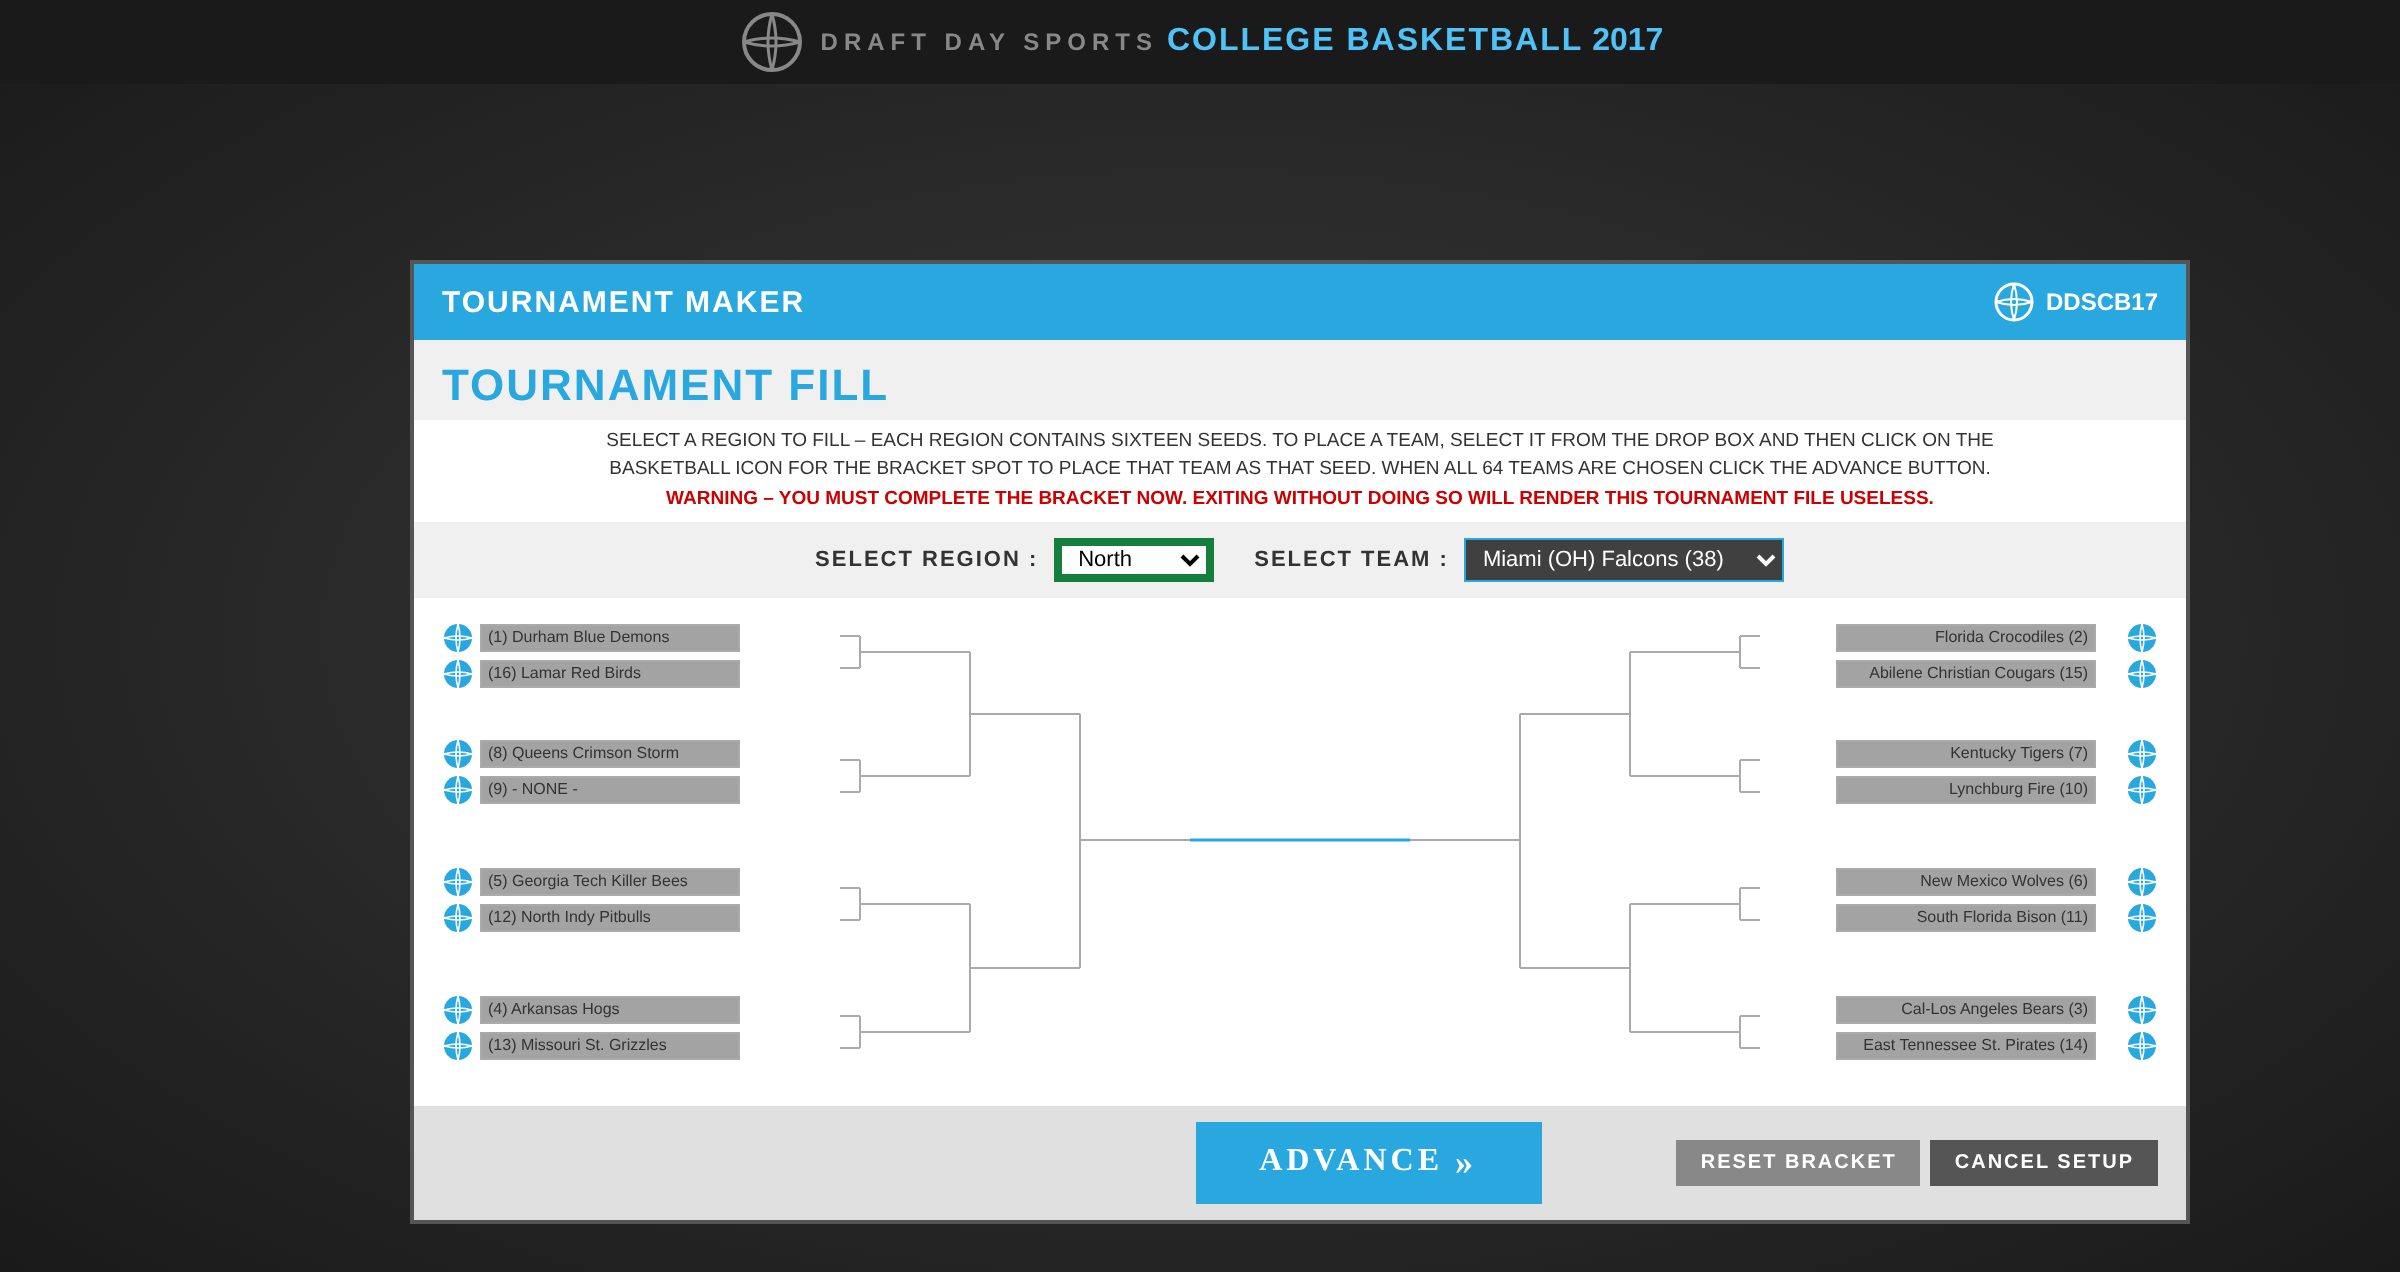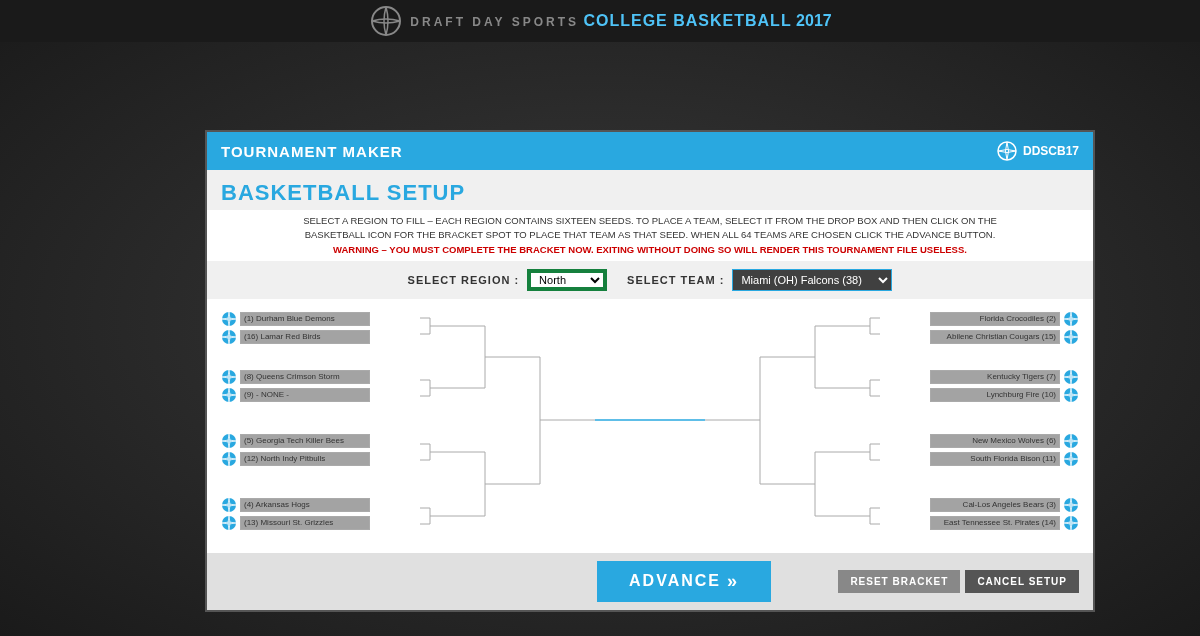--- a/index.html
+++ b/index.html
@@ -206,20 +206,21 @@
       border: none;
       padding: 10px 32px;
       font-size: 16px;
       font-weight: bold;
       letter-spacing: 2px;
       cursor: pointer;
       display: flex;
       align-items: center;
       gap: 6px;
       margin: 0 auto;
+      font-family: Liberation Serif, serif;
     }
 
     .advance-chevrons {
       font-size: 18px;
       color: white;
     }
 
     .reset-btn {
       background: #888;
       color: white;
@@ -238,21 +239,21 @@
       padding: 6px 12px;
       font-size: 10px;
       font-weight: bold;
       letter-spacing: 1px;
       cursor: pointer;
     }
 
     .right-team-entry {
       display: flex;
       align-items: center;
-      gap: 3px;
+      gap: 15px;
       margin-bottom: 2px;
       justify-content: flex-end;
     }
 
     .footer-center {
       flex: 1;
       display: flex;
       justify-content: center;
     }
 
@@ -294,21 +295,21 @@
         <path d="M11 2 Q8 11 11 20" stroke="white" stroke-width="1" fill="none"></path>
         <path d="M2 11 Q11 8 20 11" stroke="white" stroke-width="1" fill="none"></path>
         <path d="M2 11 Q11 14 20 11" stroke="white" stroke-width="1" fill="none"></path>
       </svg>
       <span style="font-size:12px;font-weight:bold;color:white;">DDSCB17</span>
     </div>
   </div>
 
   <div class="modal-body">
 
-    <div class="section-title">BASKETBALL SETUP</div>
+    <div class="section-title">TOURNAMENT FILL</div>
 
     <div class="instructions">
       <span>SELECT A REGION TO FILL – EACH REGION CONTAINS SIXTEEN SEEDS. TO PLACE A TEAM, SELECT IT FROM THE DROP BOX AND THEN CLICK ON THE</span><br>
       <span>BASKETBALL ICON FOR THE BRACKET SPOT TO PLACE THAT TEAM AS THAT SEED. WHEN ALL 64 TEAMS ARE CHOSEN CLICK THE ADVANCE BUTTON.</span><br>
       <span class="warning">WARNING – YOU MUST COMPLETE THE BRACKET NOW. EXITING WITHOUT DOING SO WILL RENDER THIS TOURNAMENT FILE USELESS.</span>
     </div>
 
     <div class="select-row">
       <div class="select-group">
         <span class="select-label">SELECT REGION :</span>

